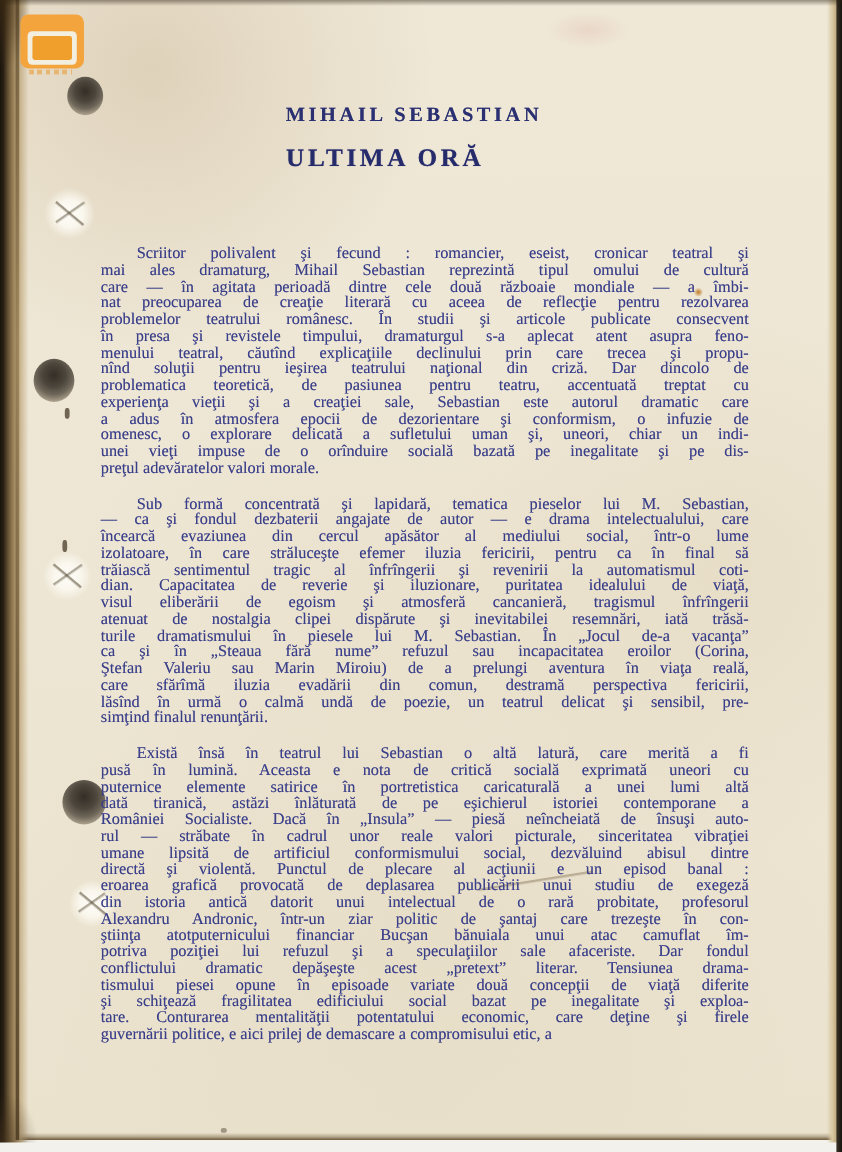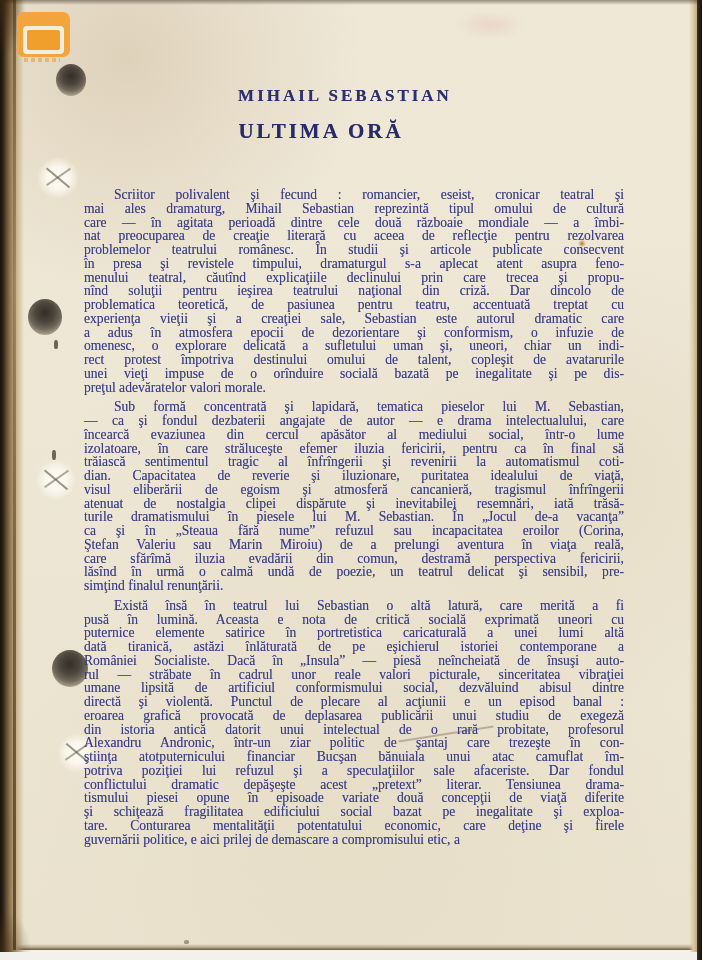--- a/index.html
+++ b/index.html
@@ -55,21 +55,21 @@
     background:repeating-linear-gradient(90deg,#e89a30 0 4px,rgba(232,154,48,0) 4px 7px);}
 
   
   .heading-block{position:absolute;left:0;right:60px;top:86px;text-align:center;color:#272c6d;}
   .author{font-size:17px;font-weight:700;letter-spacing:3px;color:#2b3072;
     text-shadow:0 0 .5px rgba(43,48,114,.7);padding-left:48px;}
   .work-title{margin-top:13px;font-size:21px;font-weight:700;letter-spacing:3px;color:#262b6c;
     text-shadow:0 0 .6px rgba(38,43,108,.7);}
   .body-text{position:absolute;left:84px;top:188px;width:540px;color:#3a3f8a;
     font-size:13.6px;line-height:13.75px;text-shadow:0 0 .4px rgba(58,63,138,.55);}
-  .paragraph{margin:0 0 6px 0;}
+  .paragraph{margin:16px 0 6px 0;}
   .line{text-align:justify;text-align-last:justify;white-space:normal;height:13.75px;overflow:visible;}
   .line.first{padding-left:30px;}
   .line.last{text-align-last:left;}
 </style>
 </head>
 <body>
 
 <div class="scan">
 
   <div class="bed-strip"></div>
@@ -122,21 +122,20 @@
         <div class="line">care — în agitata perioadă dintre cele două războaie mondiale — a îmbi-</div>
         <div class="line">nat preocuparea de creaţie literară cu aceea de reflecţie pentru rezolvarea</div>
         <div class="line">problemelor teatrului românesc. În studii şi articole publicate consecvent</div>
         <div class="line">în presa şi revistele timpului, dramaturgul s-a aplecat atent asupra feno-</div>
         <div class="line">menului teatral, căutînd explicaţiile declinului prin care trecea şi propu-</div>
         <div class="line">nînd soluţii pentru ieşirea teatrului naţional din criză. Dar dincolo de</div>
         <div class="line">problematica teoretică, de pasiunea pentru teatru, accentuată treptat cu</div>
         <div class="line">experienţa vieţii şi a creaţiei sale, Sebastian este autorul dramatic care</div>
         <div class="line">a adus în atmosfera epocii de dezorientare şi conformism, o infuzie de</div>
         <div class="line">omenesc, o explorare delicată a sufletului uman şi, uneori, chiar un indi-</div>
-        <div class="line">rect protest împotriva destinului omului de talent, copleşit de avatarurile</div>
         <div class="line">unei vieţi impuse de o orînduire socială bazată pe inegalitate şi pe dis-</div>
         <div class="line last">preţul adevăratelor valori morale.</div>
       </div>
       <div class="paragraph">
         <div class="line first">Sub formă concentrată şi lapidară, tematica pieselor lui M. Sebastian,</div>
         <div class="line">— ca şi fondul dezbaterii angajate de autor — e drama intelectualului, care</div>
         <div class="line">încearcă evaziunea din cercul apăsător al mediului social, într-o lume</div>
         <div class="line">izolatoare, în care străluceşte efemer iluzia fericirii, pentru ca în final să</div>
         <div class="line">trăiască sentimentul tragic al înfrîngerii şi revenirii la automatismul coti-</div>
         <div class="line">dian. Capacitatea de reverie şi iluzionare, puritatea idealului de viaţă,</div>

